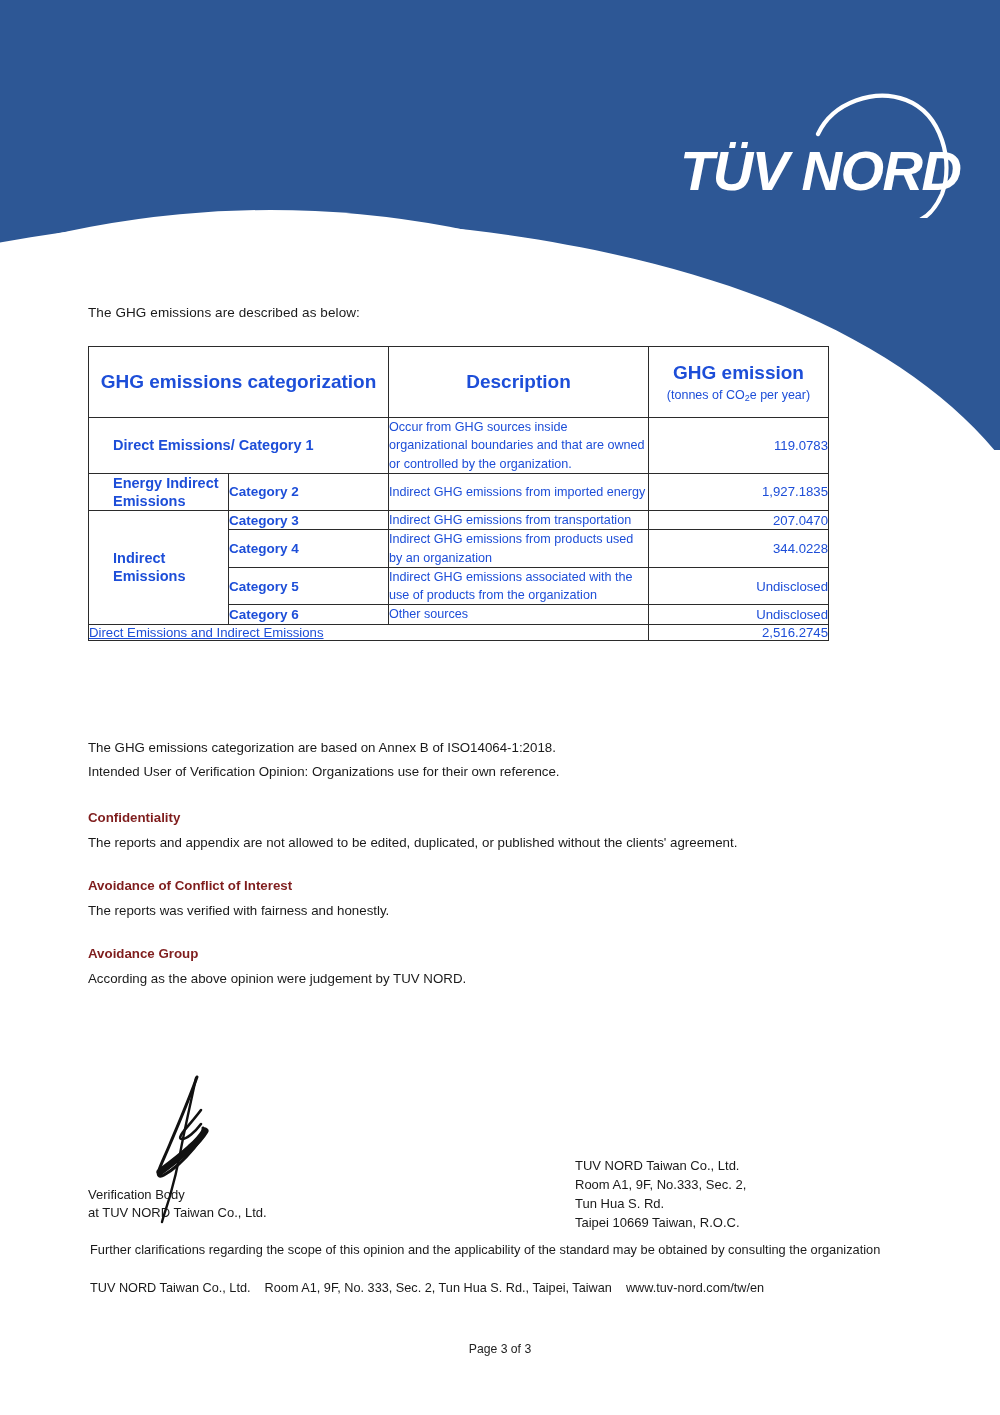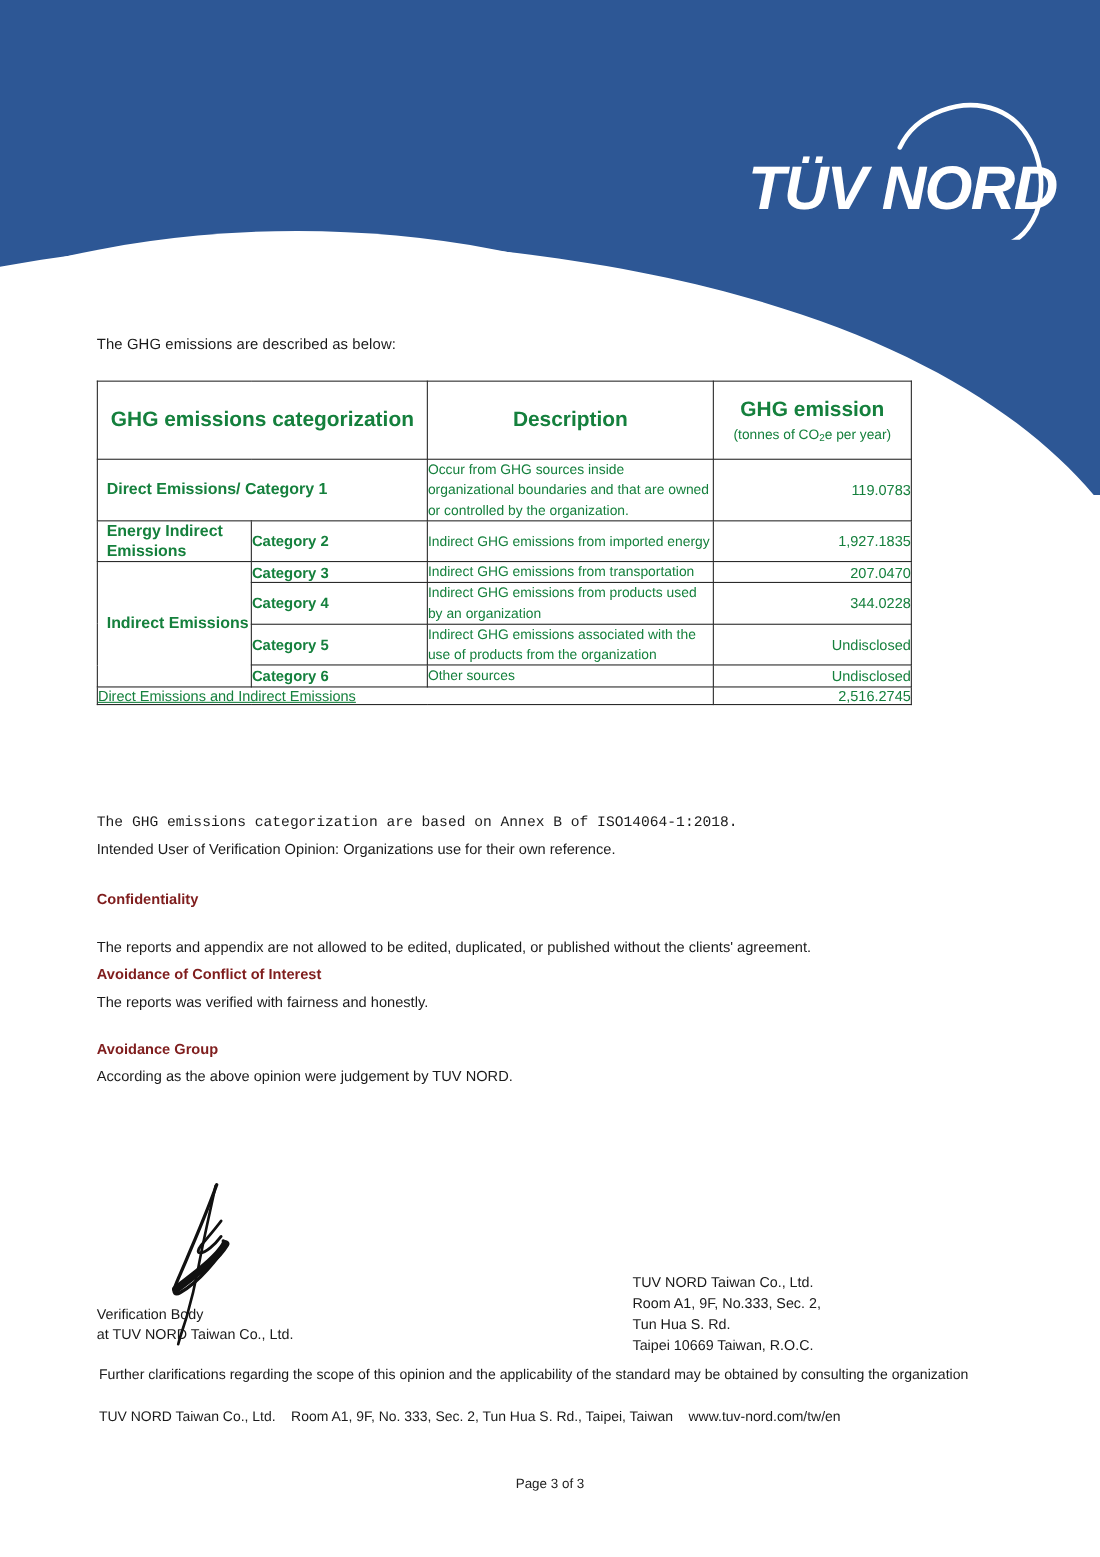--- a/index.html
+++ b/index.html
@@ -54,21 +54,21 @@
     left: 88px;
     top: 346px;
     width: 740px;
     border-collapse: collapse;
     table-layout: fixed;
   }
   table.ghg td, table.ghg th {
     border: 1.3px solid #2b2b2b;
     padding: 0;
     vertical-align: middle;
-    color: #15803d;
+    color: #1d4ed8;
   }
   .c-cat   { width: 140px; }
   .c-sub   { width: 160px; }
   .c-desc  { width: 260px; }
   .c-val   { width: 180px; }
 
   .th-main {
     text-align: center;
     font-size: 19px;
     font-weight: bold;
@@ -93,21 +93,21 @@
     position: relative;
     top: 2px;
   }
 
   td.cat-bold {
     font-weight: bold;
     font-size: 14.5px;
     padding: 6px 10px;
     line-height: 1.25;
   }
-  td.cat-bold.center-left { padding-left: 8px; }
+  td.cat-bold.center-left { padding-left: 24px; }
   td.subcat {
     font-weight: bold;
     font-size: 13.5px;
     padding: 6px 10px;
   }
   td.desc {
     font-size: 12.6px;
     padding: 7px 8px 7px 8px;
     line-height: 1.45;
     text-align: left;
@@ -286,25 +286,25 @@
           <td class="val">Undisclosed</td>
         </tr>
 
         <tr>
           <td class="total-label" colspan="3">Direct Emissions and Indirect Emissions</td>
           <td class="val">2,516.2745</td>
         </tr>
       </tbody>
     </table>
 
-    <div class="para" style="top:738px;font-family:Liberation Mono, monospace;">The GHG emissions categorization are based on Annex B of ISO14064-1:2018.</div>
+    <div class="para" style="top:738px;">The GHG emissions categorization are based on Annex B of ISO14064-1:2018.</div>
     <div class="para" style="top:762px;">Intended User of Verification Opinion: Organizations use for their own reference.</div>
 
     <div class="sec-head" style="top:810px;">Confidentiality</div>
-    <div class="para" style="top:851px;">The reports and appendix are not allowed to be edited, duplicated, or published without the clients' agreement.</div>
+    <div class="para" style="top:833px;">The reports and appendix are not allowed to be edited, duplicated, or published without the clients' agreement.</div>
 
     <div class="sec-head" style="top:878px;">Avoidance of Conflict of Interest</div>
     <div class="para" style="top:901px;">The reports was verified with fairness and honestly.</div>
 
     <div class="sec-head" style="top:946px;">Avoidance Group</div>
     <div class="para" style="top:969px;">According as the above opinion were judgement by TUV NORD.</div>
 
     <div class="signature">
       <svg width="130" height="165" viewBox="0 0 130 165" xmlns="http://www.w3.org/2000/svg">
         <path d="M56 16 C50 44 44 70 40 92 C37 108 34 120 30 134 C27 144 24 152 22 160" fill="none" stroke="#111" stroke-width="2.4" stroke-linecap="round"></path>

